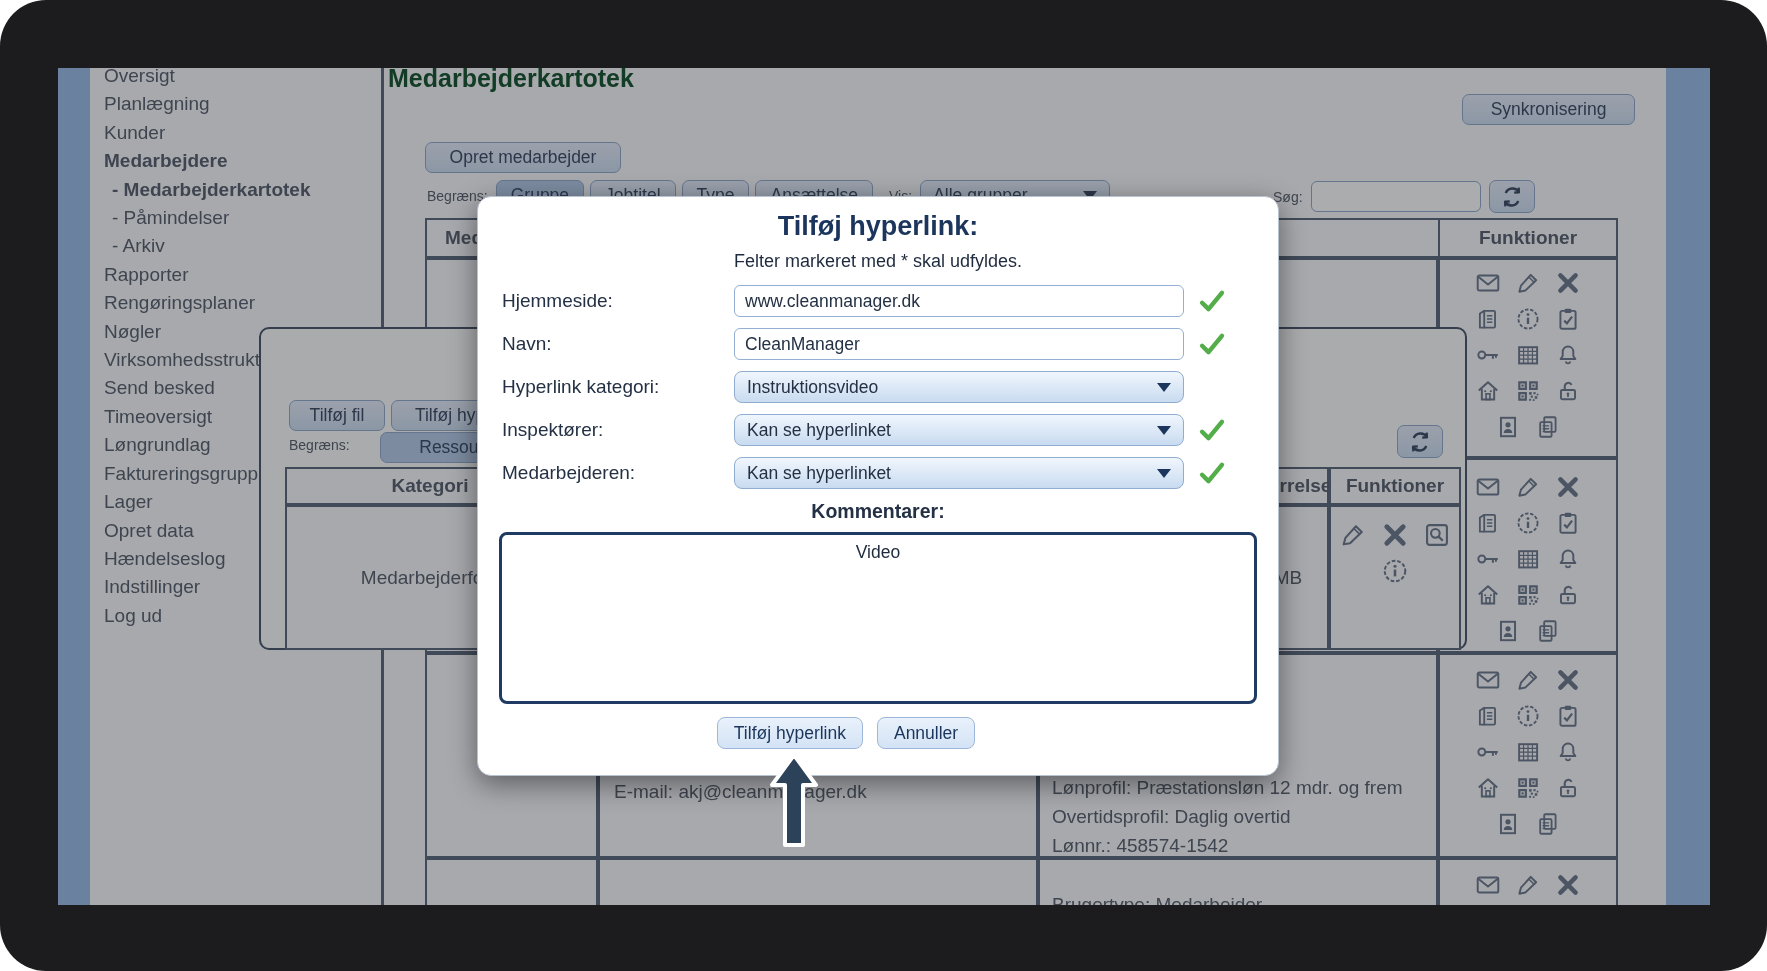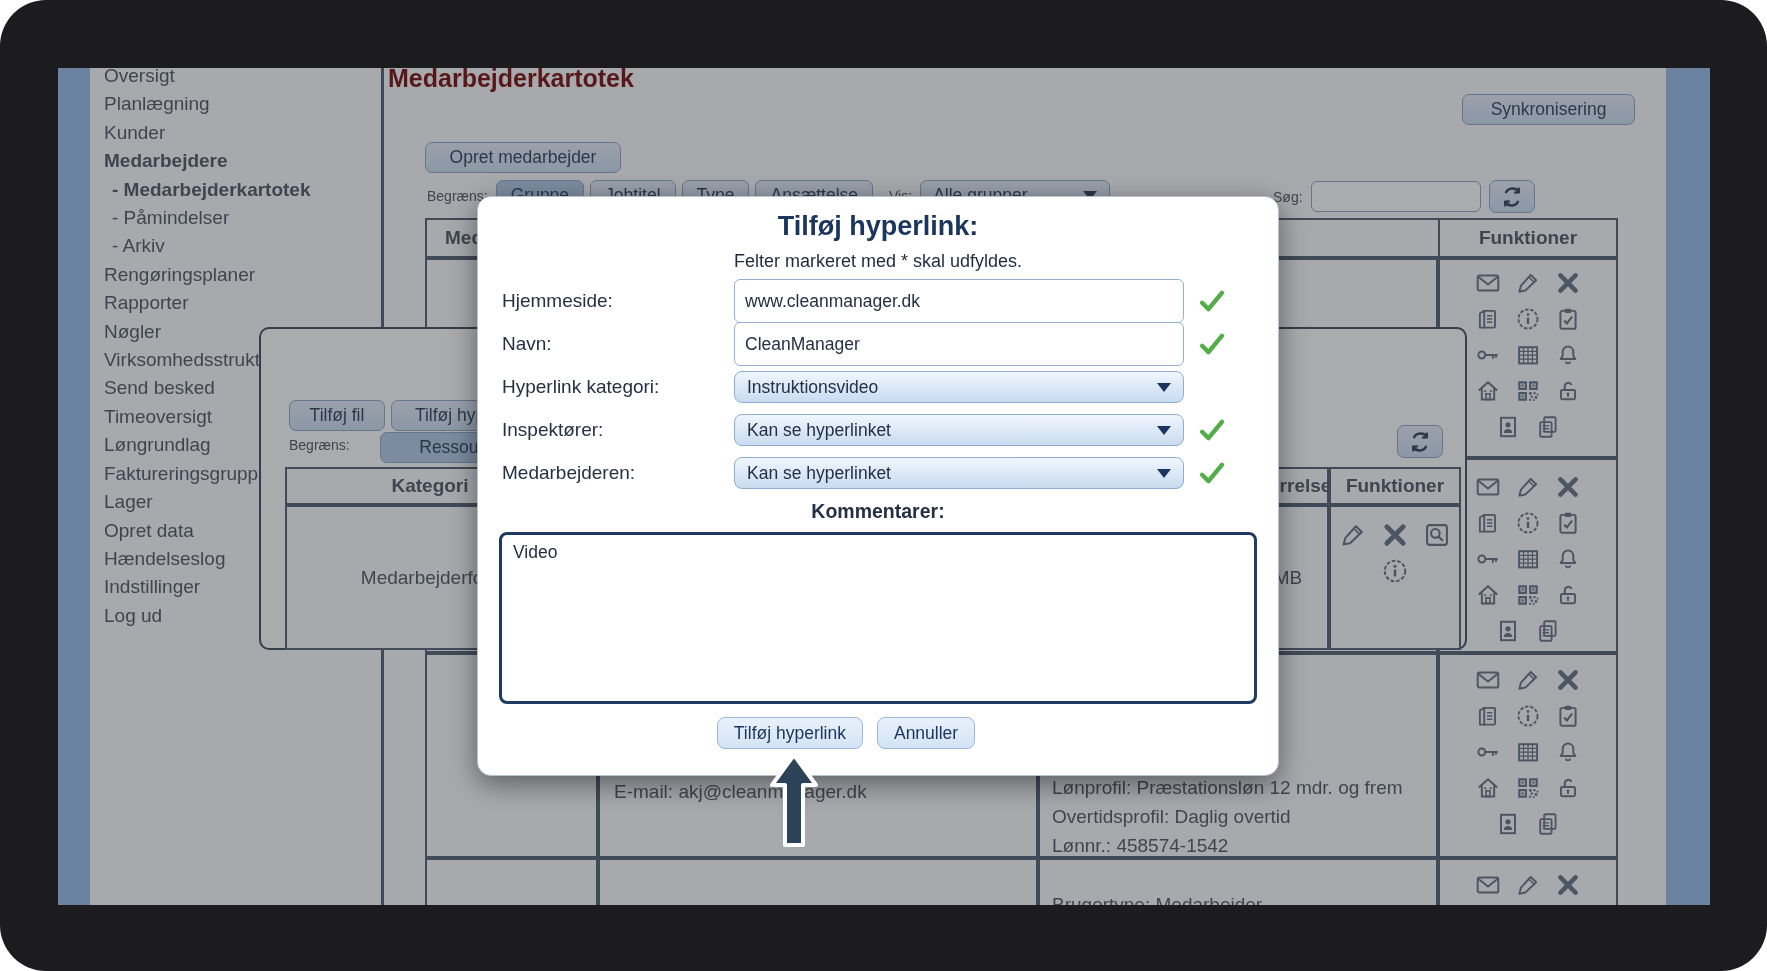--- a/index.html
+++ b/index.html
@@ -12,21 +12,21 @@
   .frame{position:absolute;inset:0;background:#1c1c1e;border-radius:46px;}
   .screen{position:absolute;left:58px;top:68px;width:1652px;height:837px;background:var(--steel);overflow:hidden;}
   .surface{position:absolute;left:32px;top:0;width:1576px;height:837px;background:var(--panel);}
   .sidebar-divider{position:absolute;left:323px;top:0;width:3px;height:837px;background:var(--border);}
   
   .menu{position:absolute;left:46px;top:-6px;width:276px;height:843px;overflow:hidden;z-index:2;}
   .menu-item{font-size:19px;line-height:28.4px;color:var(--text);white-space:nowrap;cursor:pointer;}
   .menu-item.bold{font-weight:bold;}
   .menu-item.indent{padding-left:8px;}
   
-  .page-title{position:absolute;left:330px;top:-4px;font-size:25px;font-weight:bold;color:#7f1d1d;z-index:2;}
+  .page-title{position:absolute;left:330px;top:-4px;font-size:25px;font-weight:bold;color:#14532d;z-index:2;}
   .gbtn{display:inline-flex;align-items:center;justify-content:center;
     background:linear-gradient(#e7eefb,#cfdff2);border:1.5px solid var(--btn-border);
     border-radius:7px;color:#3c4c66;font-size:17.5px;padding:0 14px;height:31px;cursor:pointer;white-space:nowrap;}
   .gbtn.selected{background:#b7cdea;}
   .btn-sync{position:absolute;left:1404px;top:26px;width:173px;z-index:2;}
   .btn-create{position:absolute;left:367px;top:74px;width:196px;z-index:2;}
   .filter-row{position:absolute;left:369px;top:112px;display:flex;align-items:center;gap:8px;z-index:2;}
   .flabel{font-size:14px;color:var(--text);}
   .gselect{display:inline-flex;align-items:center;justify-content:space-between;
     background:linear-gradient(#e7eefb,#cfdff2);border:1.5px solid var(--btn-border);
@@ -53,30 +53,30 @@
   .dim{position:absolute;inset:0;background:rgba(15,18,24,0.35);z-index:10;}
   
   .modal{position:absolute;left:419px;top:128px;width:802px;height:580px;background:#ffffff;
     border:1px solid #b9c2cf;border-radius:14px;z-index:20;box-shadow:0 8px 28px rgba(0,0,0,.45);
     padding-top:14px;}
   .m-title{text-align:center;font-size:27px;font-weight:bold;color:var(--navy);}
   .m-sub{text-align:center;font-size:18px;color:#1e2a3d;margin-top:9px;}
   .m-rows{margin-top:13px;border-radius:8px;}
   .m-row{display:flex;align-items:center;height:32px;margin-bottom:11px;}
   .m-label{width:256px;padding-left:24px;font-size:19px;color:var(--label);}
-  .m-input{width:450px;height:44px;border:1.5px solid #93b0d4;border-radius:6px;font-size:17.5px;
+  .m-input{width:450px;height:32px;border:1.5px solid #93b0d4;border-radius:6px;font-size:17.5px;
     color:var(--label);padding:0 10px;font-family:inherit;background:#fff;}
   .m-select{width:450px;height:32px;border:1.5px solid #8fadd1;border-radius:8px;cursor:pointer;
     background:linear-gradient(#f0f6fd,#c9dbf0);display:flex;align-items:center;justify-content:space-between;
     padding:0 12px;font-size:17.5px;color:var(--label);}
   .m-select .caret{color:var(--navy);}
   .check-icon{width:28px;height:28px;color:#53ad49;margin-left:14px;flex:0 0 auto;}
   .m-comments-label{text-align:center;font-size:19.5px;font-weight:bold;color:var(--label);margin-top:4px;}
   .m-textarea{margin:9px auto 0;width:758px;height:172px;border:3px solid #1f3b63;border-radius:8px;
-    background:#fff;font-size:17.5px;color:#1e2a3d;padding:7px 11px;overflow:hidden;}
+    background:#fff;font-size:17.5px;color:#1e2a3d;padding:7px 11px;overflow:hidden;text-align:center;}
   .m-btnrow{display:flex;justify-content:center;gap:14px;margin-top:13px;transform:translateX(-32px);}
   .m-btn{background:linear-gradient(#e9f1fb,#d3e3f5);border:1.5px solid #9db7da;border-radius:8px;
     height:32px;padding:0 16px;font-size:17.5px;color:var(--navy);font-family:inherit;cursor:pointer;}
   
   .cursor-arrow{position:absolute;left:708px;top:682px;width:56px;height:100px;z-index:40;}
   .hidden-defs{position:absolute;width:0;height:0;overflow:hidden;}
 </style>
 </head>
 <body>
 
@@ -183,22 +183,22 @@
     <div class="sidebar-divider"></div>
 
     <nav class="menu">
         <div class="menu-item">Oversigt</div>
         <div class="menu-item">Planlægning</div>
         <div class="menu-item">Kunder</div>
         <div class="menu-item bold">Medarbejdere</div>
         <div class="menu-item bold indent">- Medarbejderkartotek</div>
         <div class="menu-item indent">- Påmindelser</div>
         <div class="menu-item indent">- Arkiv</div>
+        <div class="menu-item">Rapporter</div>
         <div class="menu-item">Rengøringsplaner</div>
-        <div class="menu-item">Rapporter</div>
         <div class="menu-item">Nøgler</div>
         <div class="menu-item">Virksomhedsstruktur</div>
         <div class="menu-item">Send besked</div>
         <div class="menu-item">Timeoversigt</div>
         <div class="menu-item">Løngrundlag</div>
         <div class="menu-item">Faktureringsgrupper</div>
         <div class="menu-item">Lager</div>
         <div class="menu-item">Opret data</div>
         <div class="menu-item">Hændelseslog</div>
         <div class="menu-item">Indstillinger</div>

